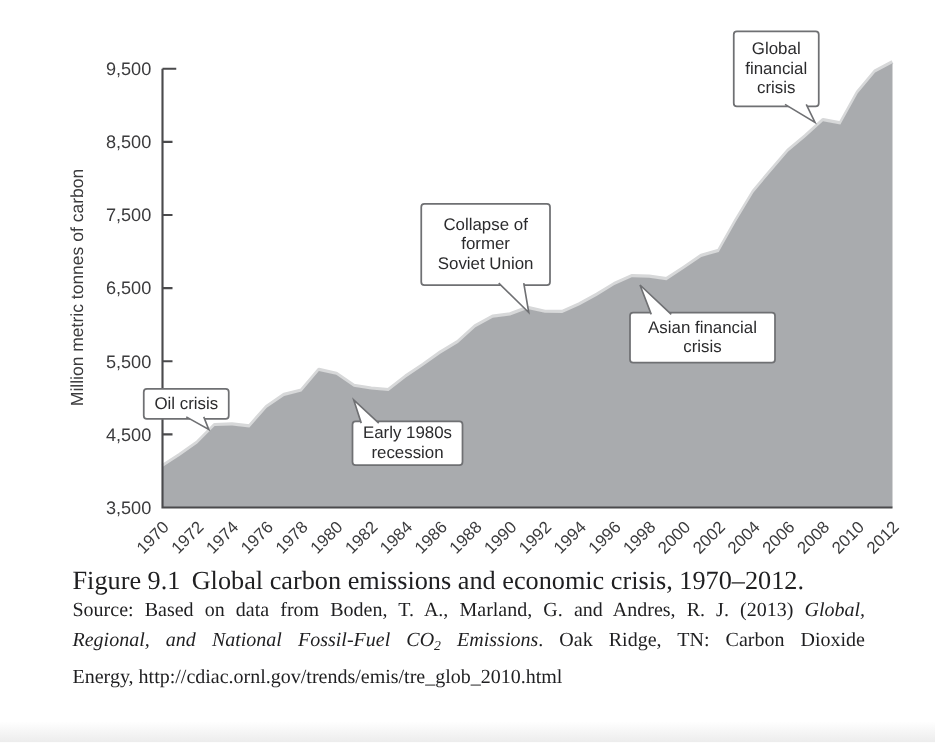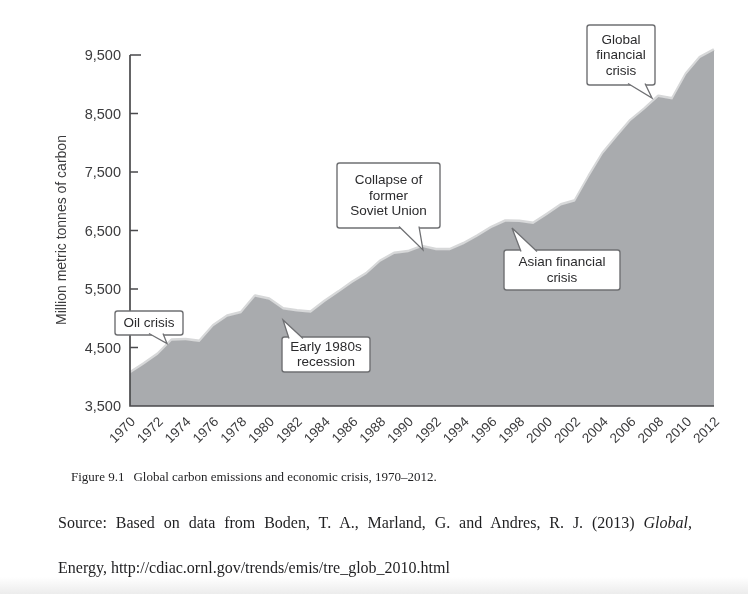--- a/index.html
+++ b/index.html
@@ -2,23 +2,23 @@
 <html><head>
 <meta charset="utf-8">
 <style>
   html,body{margin:0;padding:0;background:#ffffff;}
   .page{position:relative;width:748px;height:594px;background:#ffffff;overflow:hidden;
         font-family:"Liberation Sans",sans-serif;}
   .chart-wrap{position:absolute;left:0;top:0;width:748px;height:450px;}
   svg text{font-family:"Liberation Sans",sans-serif;}
   .caption{position:absolute;left:58px;top:452px;width:634px;color:#1f1f21;
            font-family:"Liberation Serif",serif;}
-  .cap-line{margin:13px;font-size:13px;line-height:24.7px;white-space:nowrap;}
+  .cap-line{margin:0;font-size:21px;line-height:24.7px;white-space:nowrap;}
   .cap-label{margin-right:9px;}
-  .src-line{font-size:16px;line-height:24.7px;text-align:justify;white-space:nowrap;margin-top:21px;}
+  .src-line{font-size:16px;line-height:24.7px;text-align:justify;white-space:nowrap;}
   .src-line.just{text-align-last:justify;}
   .it{font-style:italic;}
   .sub{font-size:11px;vertical-align:-3px;}
   .bottom-fade{position:absolute;left:0;right:0;bottom:0;height:17px;
                background:linear-gradient(180deg,rgba(255,255,255,0) 0%,#ececec 100%);}
 </style>
 </head>
 <body>
 
 <div class="page">
@@ -92,18 +92,19 @@
           <text x="621" y="59.0" text-anchor="middle" font-size="13.5" fill="#2b2b2d">financial</text>
           <text x="621" y="74.5" text-anchor="middle" font-size="13.5" fill="#2b2b2d">crisis</text>
         </g>
       </svg>
   </div>
 
   <div class="caption">
     <p class="cap-line"><span class="cap-label">Figure 9.1</span><span>Global carbon emissions and economic crisis, 1970–2012.</span></p>
     <div id="source">
         <div class="src-line just"><span>Source: Based on data from Boden, T. A., Marland, G. and Andres, R. J. (2013) </span><span class="it">Global,</span></div>
+        <div class="src-line just"><span class="it">Regional, and National Fossil-Fuel CO</span><span class="it sub">2</span><span class="it"> Emissions</span><span>. Oak Ridge, TN: Carbon Dioxide</span></div>
         <div class="src-line"><span>Energy, http://cdiac.ornl.gov/trends/emis/tre_glob_2010.html</span></div>
       </div>
   </div>
 
   <div class="bottom-fade"></div>
 </div>
 
 </body></html>

